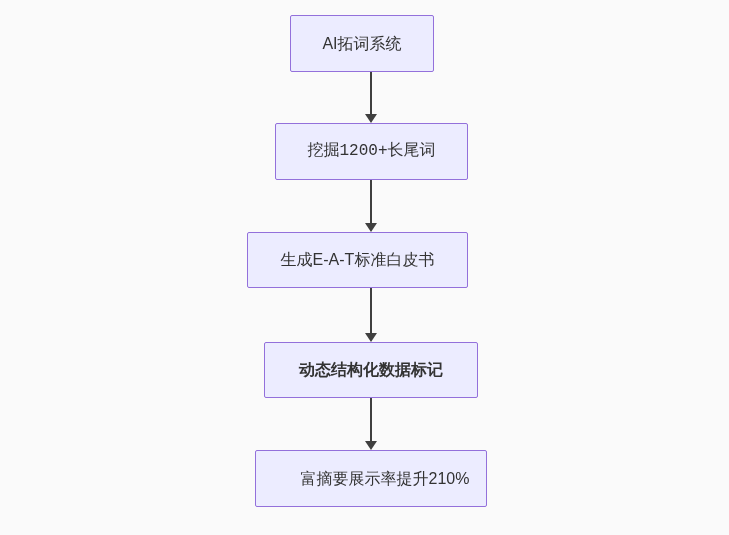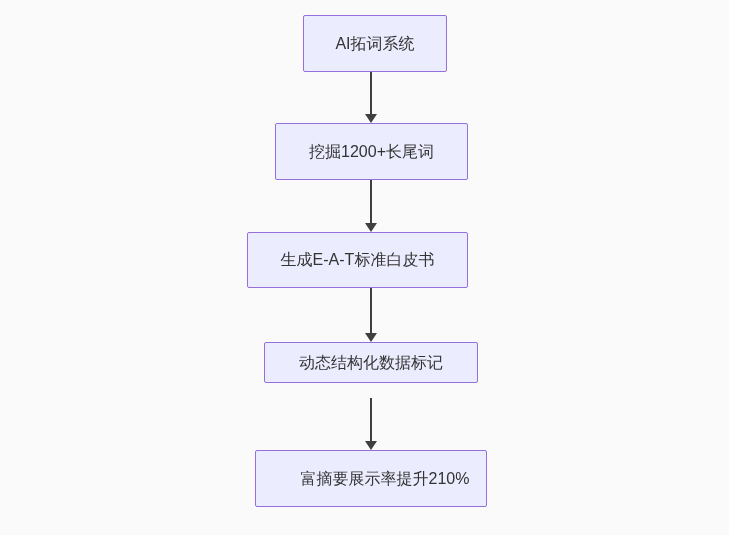--- a/index.html
+++ b/index.html
@@ -61,48 +61,48 @@
     border-right: 6px solid transparent;
     border-top: 9px solid var(--arrow-color, #3f3f3f);
     margin-top: -1px;
   }
 </style>
 </head>
 <body>
 
 <div class="canvas">
 
-  <div class="node" style="left:303px; top:15px; width:144px; height:57px;">
+  <div class="node" style="left:290px; top:15px; width:144px; height:57px;">
     <span class="node-label">AI拓词系统</span>
   </div>
 
   <div class="arrow" style="top:72px; height:51px;">
     <div class="arrow-line"></div>
     <div class="arrow-head"></div>
   </div>
 
-  <div class="node" style="left:275px; top:123px; width:193px; height:57px;">
+  <div class="node" style="left:275px; top:123px; width:193px; height:57px;font-family:Liberation Mono, monospace;">
     <span class="node-label">挖掘1200+长尾词</span>
   </div>
 
   <div class="arrow" style="top:180px; height:52px;">
     <div class="arrow-line"></div>
     <div class="arrow-head"></div>
   </div>
 
   <div class="node" style="left:247px; top:232px; width:221px; height:56px;">
     <span class="node-label">生成E-A-T标准白皮书</span>
   </div>
 
   <div class="arrow" style="top:288px; height:54px;">
     <div class="arrow-line"></div>
     <div class="arrow-head"></div>
   </div>
 
-  <div class="node" style="left:264px; top:342px; width:214px; height:41px;">
+  <div class="node" style="left:264px; top:342px; width:214px; height:56px;font-weight:bold;">
     <span class="node-label">动态结构化数据标记</span>
   </div>
 
   <div class="arrow" style="top:398px; height:52px;">
     <div class="arrow-line"></div>
     <div class="arrow-head"></div>
   </div>
 
   <div class="node" style="left:255px; top:450px; width:232px; height:57px;padding-left:28px;">
     <span class="node-label">富摘要展示率提升210%</span>

